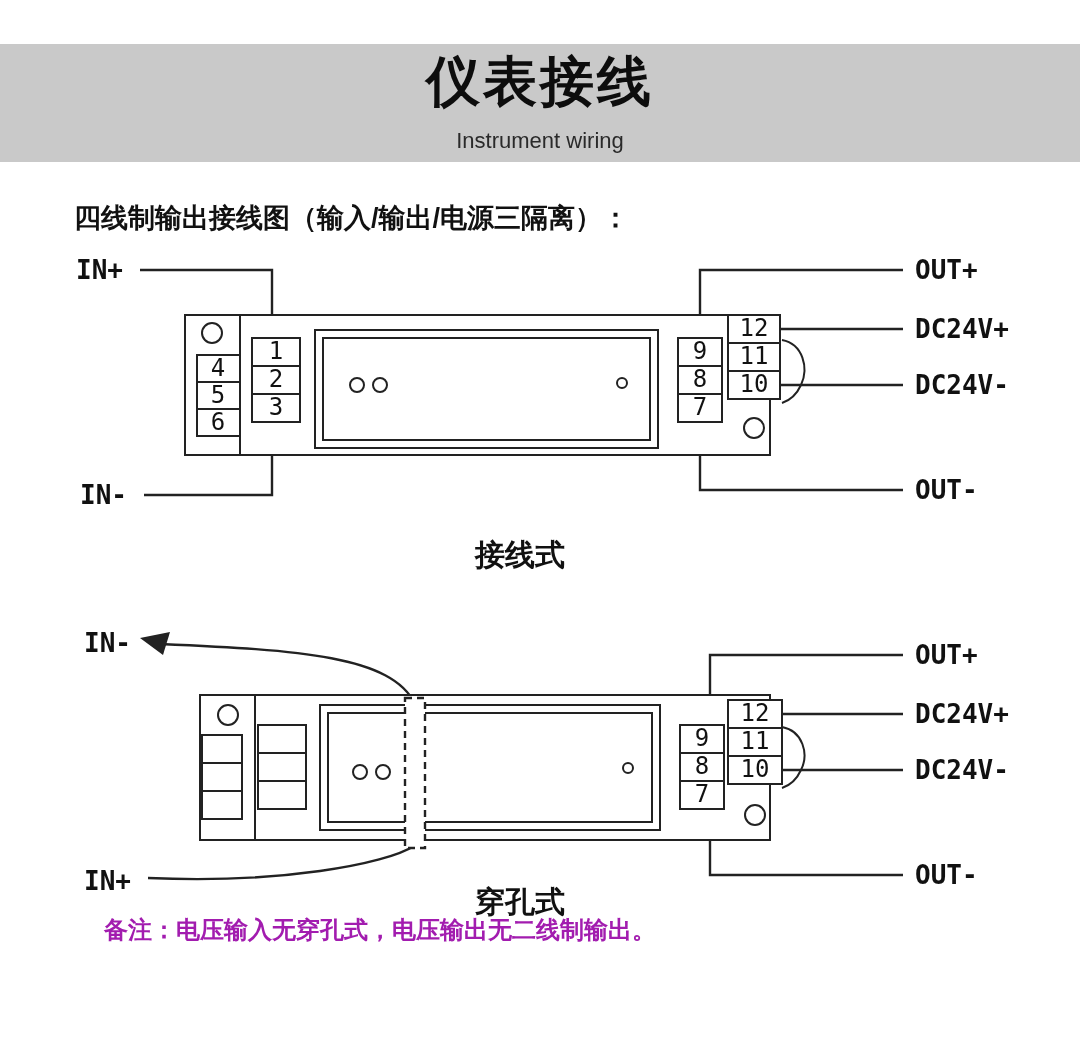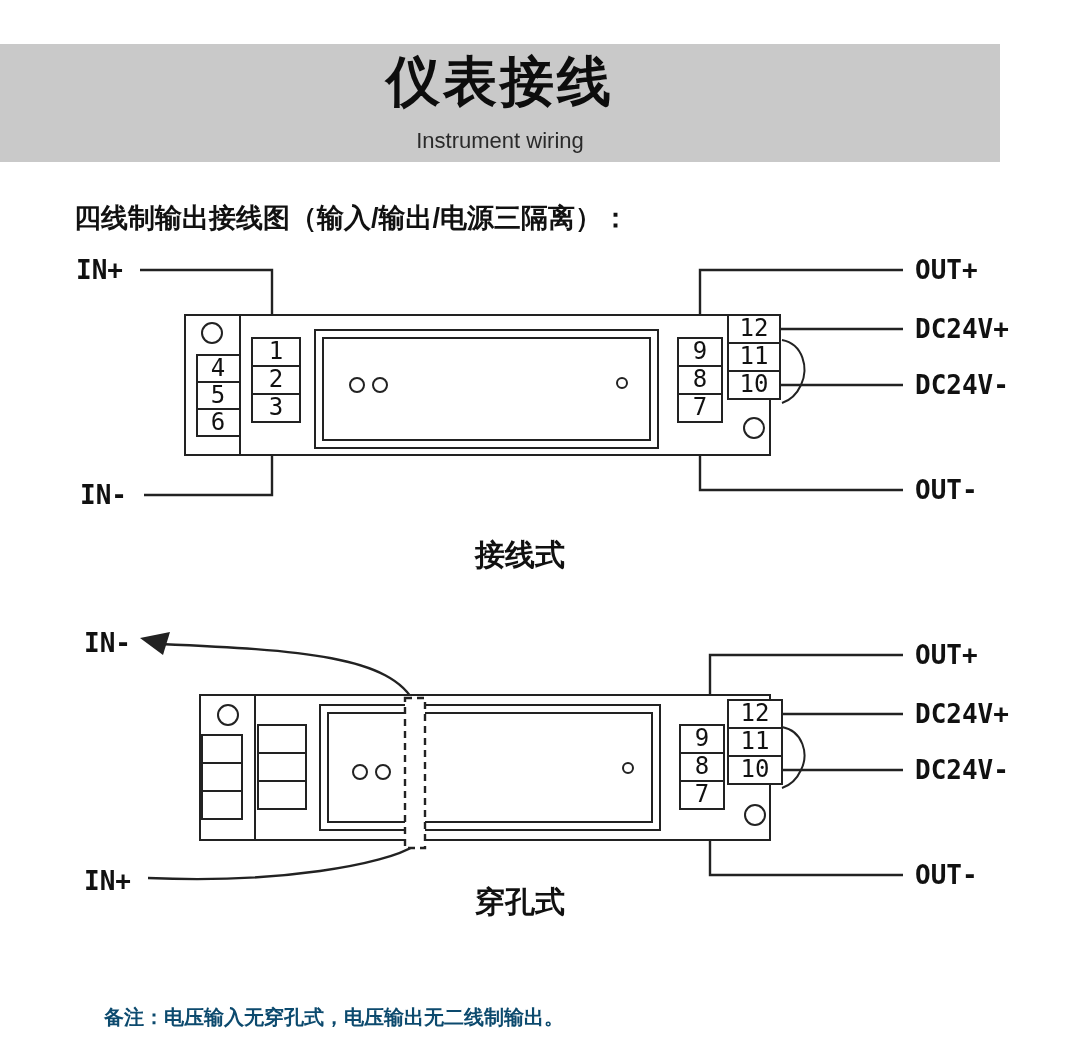--- a/index.html
+++ b/index.html
@@ -1,31 +1,31 @@
 <!DOCTYPE html>
 <html><head>
 <meta charset="utf-8">
 <style>
   html, body { margin:0; padding:0; }
   body {
     width:1080px; height:1040px; background:#ffffff; position:relative;
     font-family:"Liberation Sans", sans-serif; overflow:hidden;
   }
   .header {
-    position:absolute; top:44px; left:0; width:1000px; height:118px;
+    position:absolute; top:44px; left:0; width:1080px; height:118px;
     background:#c9c9c9; display:flex; flex-direction:column;
     align-items:center; justify-content:center;
   }
   .title { font-size:54px; font-weight:800; color:#0d0d0d; letter-spacing:3px; line-height:1.1; }
   .subtitle { font-size:22px; font-weight:400; color:#2a2a2a; margin-top:16px; }
   .intro {
     position:absolute; top:200px; left:74px; font-size:27px; font-weight:700; color:#111;
   }
   .note {
-    position:absolute; top:1004px; left:104px; font-size:20px; font-weight:700; color:#0c4a6e;
+    position:absolute; top:914px; left:104px; font-size:24px; font-weight:700; color:#a21caf;
   }
   svg.diagram { position:absolute; left:0; }
   #diagram1 { top:250px; }
   #diagram2 { top:600px; }
   svg .ln { stroke:#222; stroke-width:2.4; fill:none; }
   svg .thin { stroke:#222; stroke-width:2; fill:none; }
   svg .box { stroke:#222; stroke-width:2; fill:#ffffff; }
   svg .hole { stroke:#222; stroke-width:2.4; fill:#ffffff; stroke-dasharray:7 5; }
   svg text.mono {
     font-family:"DejaVu Sans Mono", monospace; font-size:26px; font-weight:600; fill:#111;

